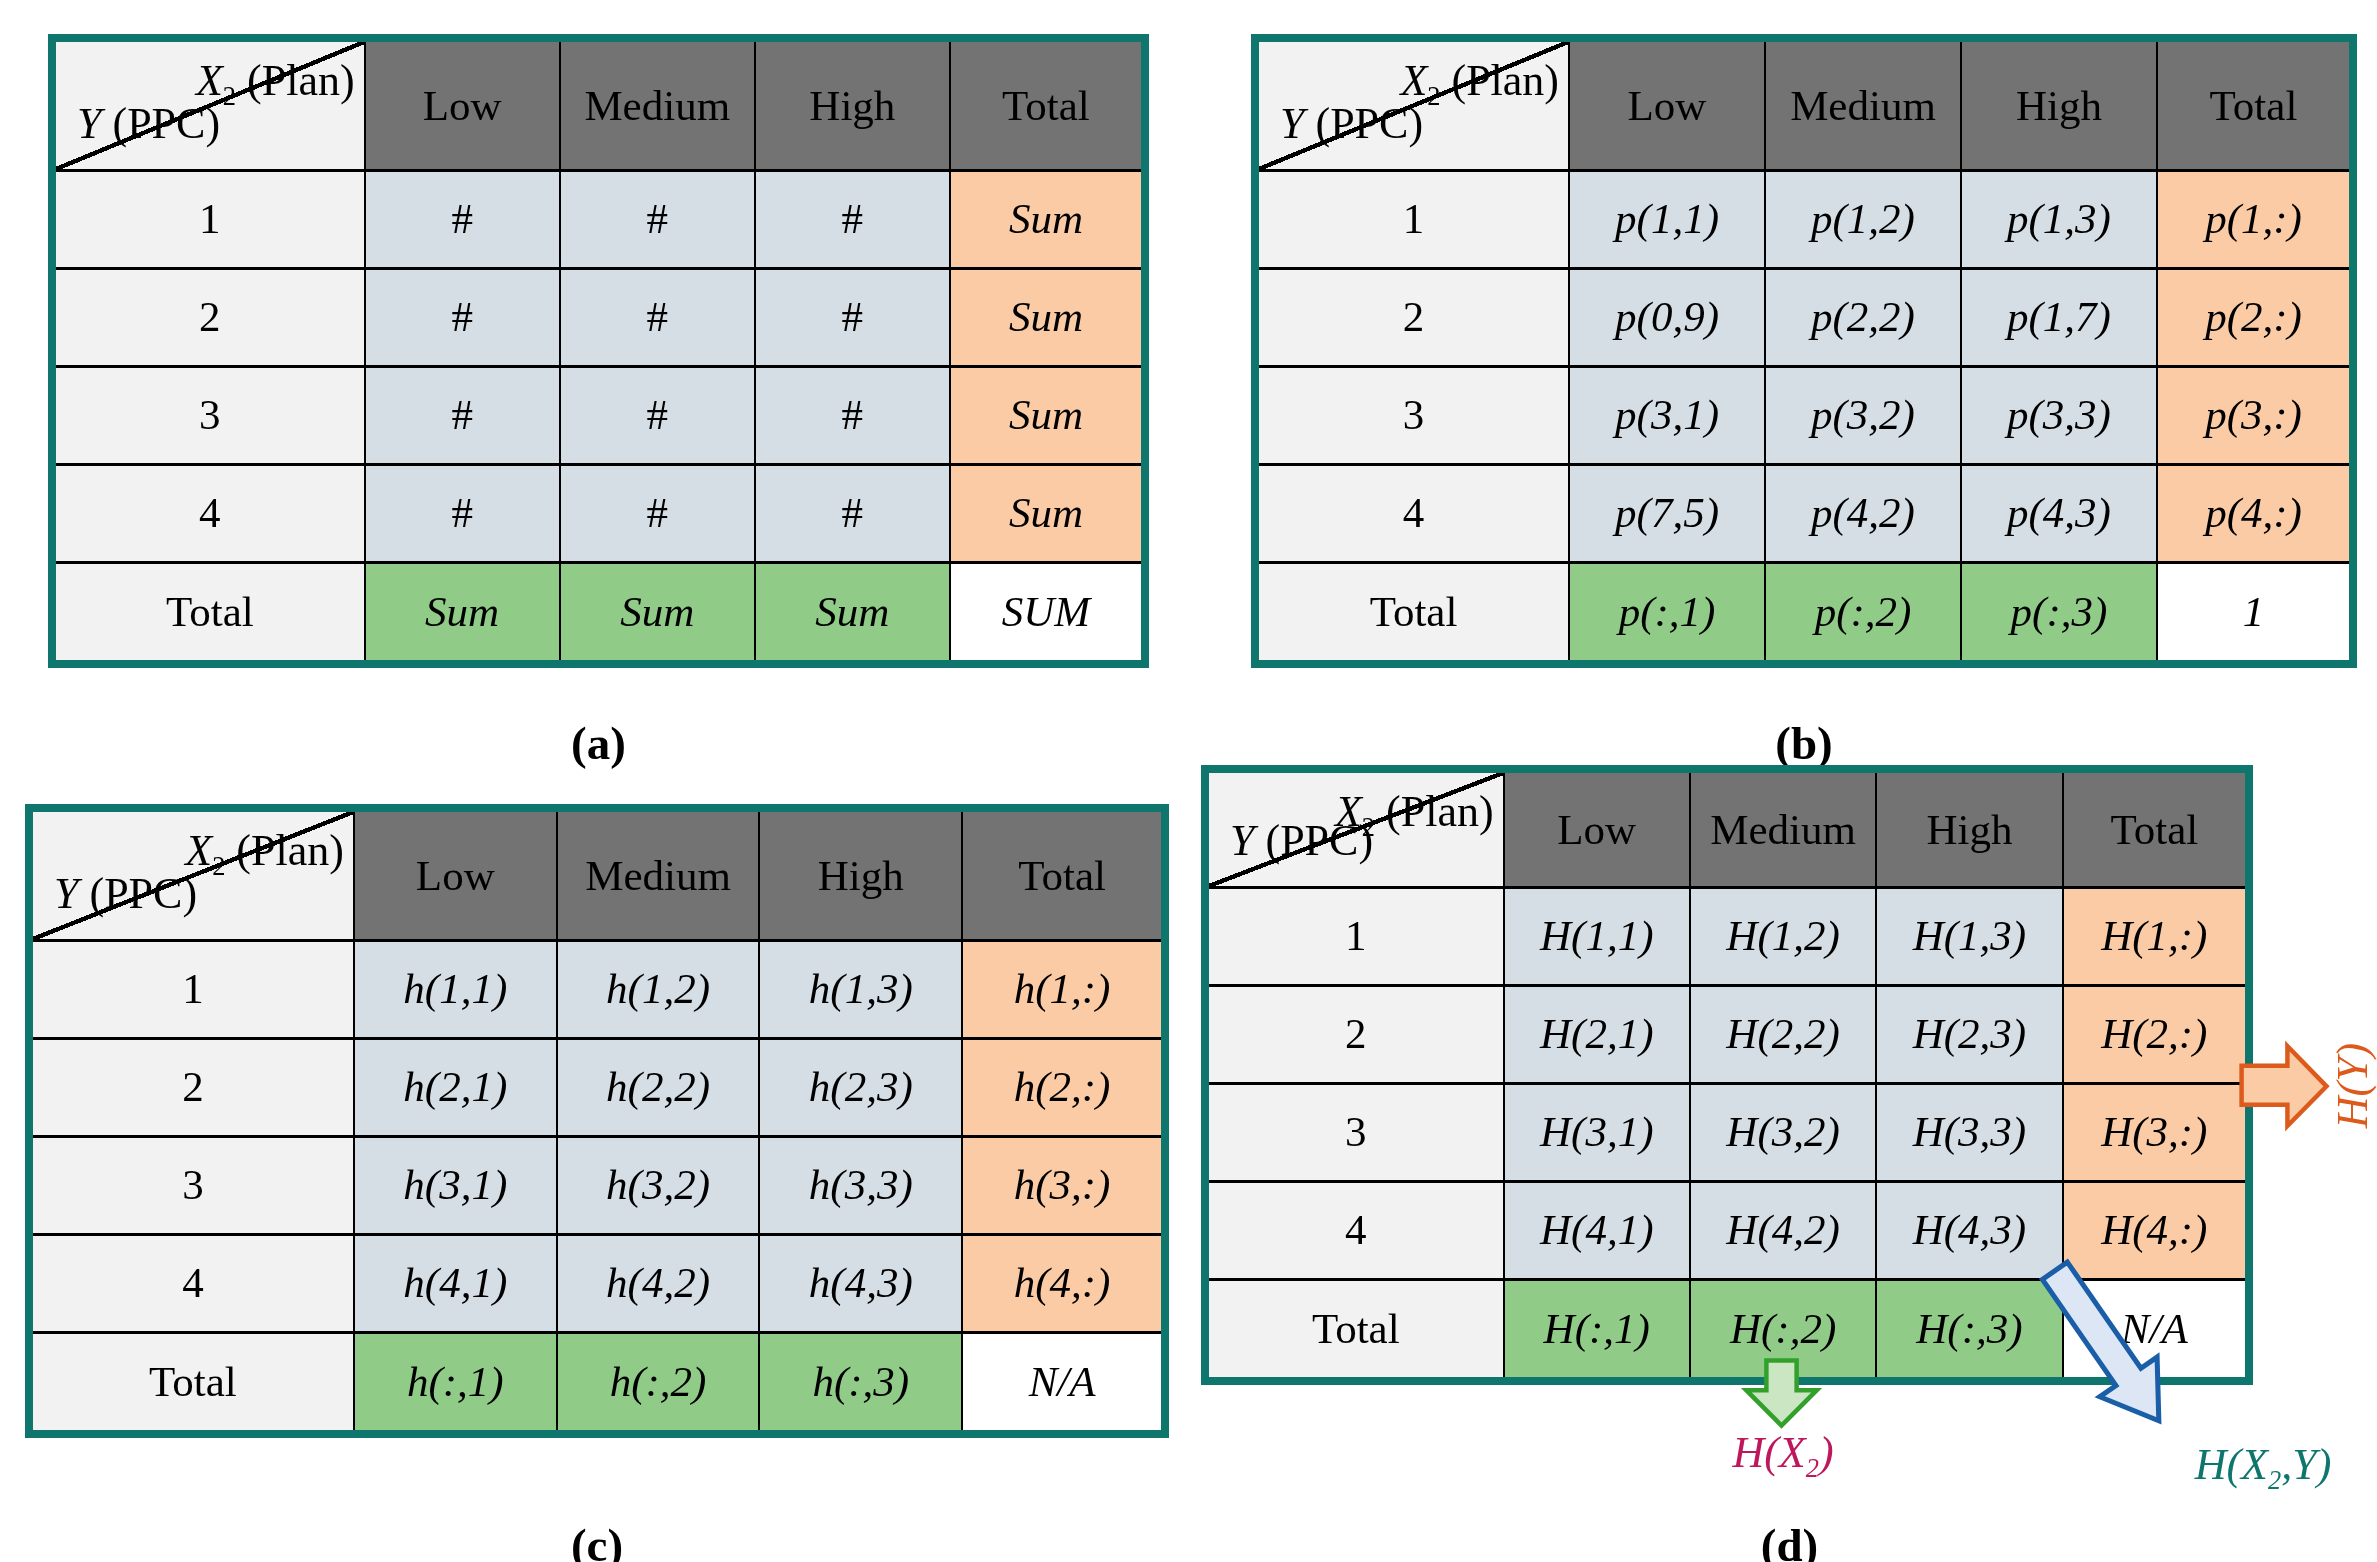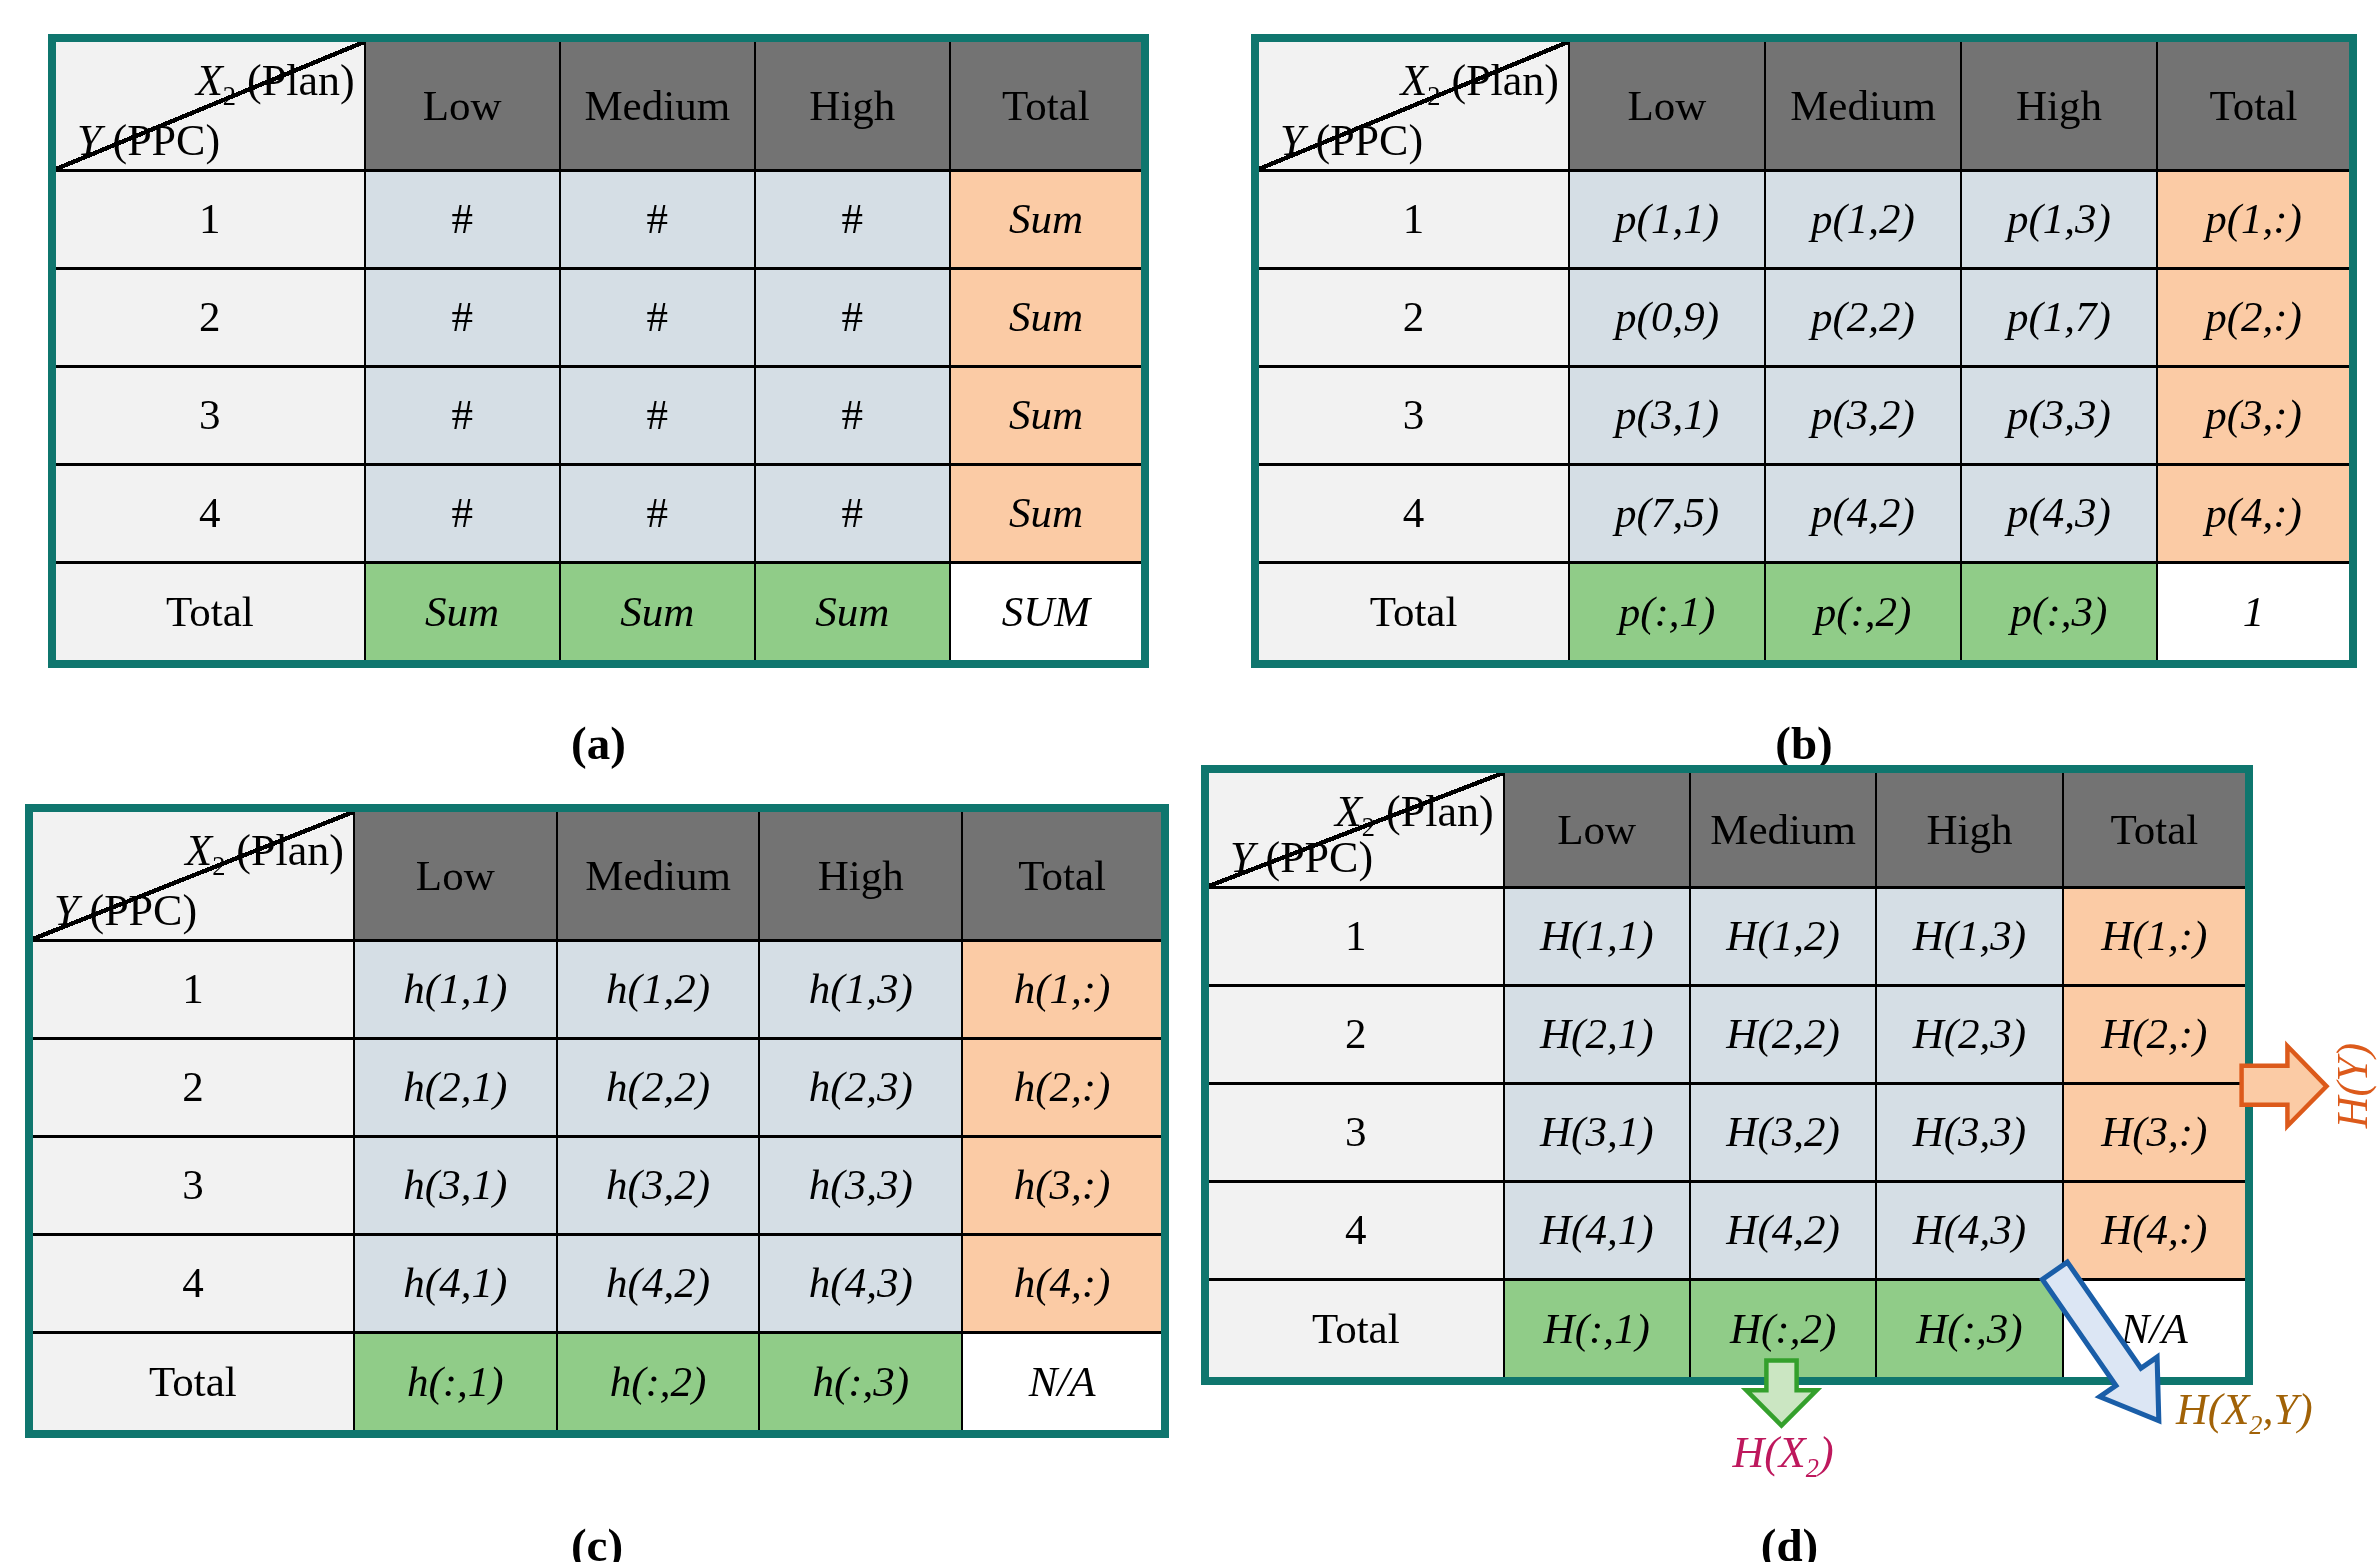--- a/index.html
+++ b/index.html
@@ -36,21 +36,21 @@
   .col-d{width:17.85%;}
 
   .hd{background:#737373;}
   .corner{
     background:#F2F2F2;position:relative;
     background-image:linear-gradient(to bottom right,
       rgba(0,0,0,0) calc(50% - 2.2px), #000 calc(50% - 2.2px),
       #000 calc(50% + 2.2px), rgba(0,0,0,0) calc(50% + 2.2px));
   }
   .corner-top{position:absolute;top:14.6px;right:9px;font-size:44px;white-space:pre;}
-  .corner-bot{position:absolute;bottom:3px;left:21px;font-size:44px;white-space:pre;}
+  .corner-bot{position:absolute;bottom:20px;left:21px;font-size:44px;white-space:pre;}
   .corner i{font-style:italic;}
   sub{font-size:60%;line-height:0;}
 
   .rowlab{background:#F2F2F2;}
   .val{font-style:italic;}
   .upright{font-style:normal;}
   .c-blue{background:#D5DEE5;}
   .c-orange{background:#FBCBA5;}
   .c-green{background:#90CC88;}
   .c-white{background:#ffffff;}
@@ -68,21 +68,21 @@
   #arrow-hx2y{left:1997px;top:1223px;}
 
   .alabel{position:absolute;font-style:italic;font-size:44px;line-height:1.1;white-space:nowrap;}
   #label-hy{
     left:2306px;top:1035px;width:95px;height:101px;
     display:flex;align-items:center;justify-content:center;
     transform:rotate(-90deg);
     color:#DC5A1B;
   }
   #label-hx2{left:1683px;top:1429px;width:200px;text-align:center;color:#be185d;}
-  #label-hx2y{left:2176px;top:1386px;width:174px;text-align:left;color:#a16207;}
+  #label-hx2y{left:2176px;top:1441px;width:174px;text-align:center;color:#0f766e;}
 </style>
 </head>
 <body>
 
 <div class="panel" id="panel-a">
   <div class="tblwrap">
   <table class="ctab">
     <colgroup>
           <col class="col-lab">
           <col class="col-d">

